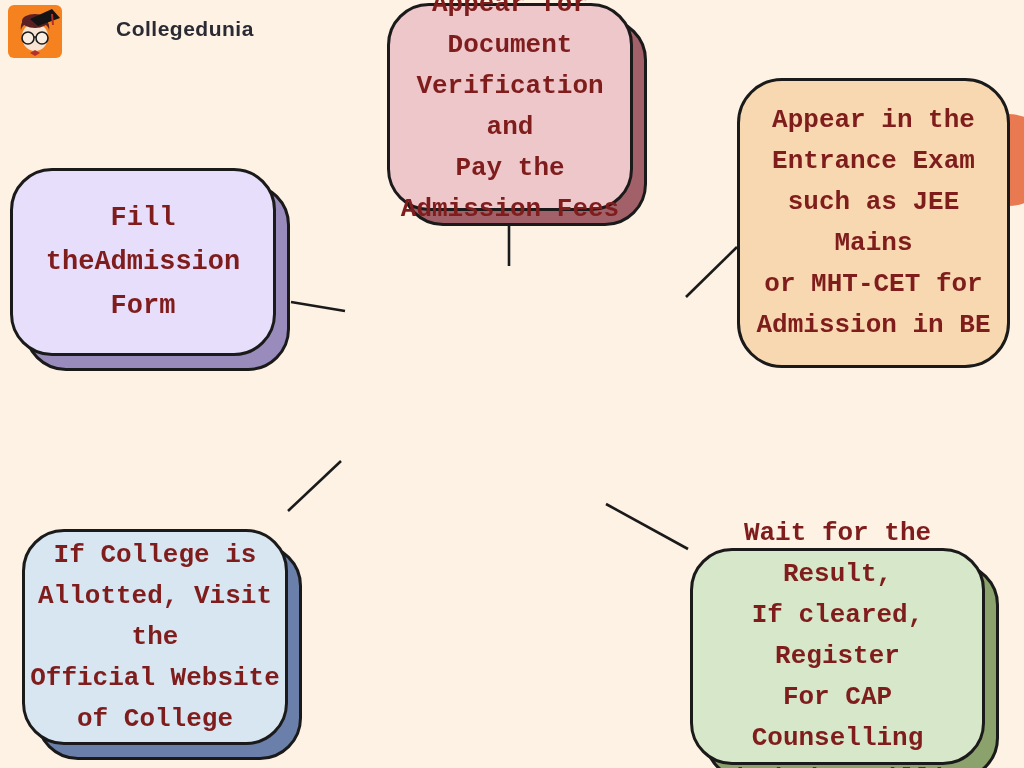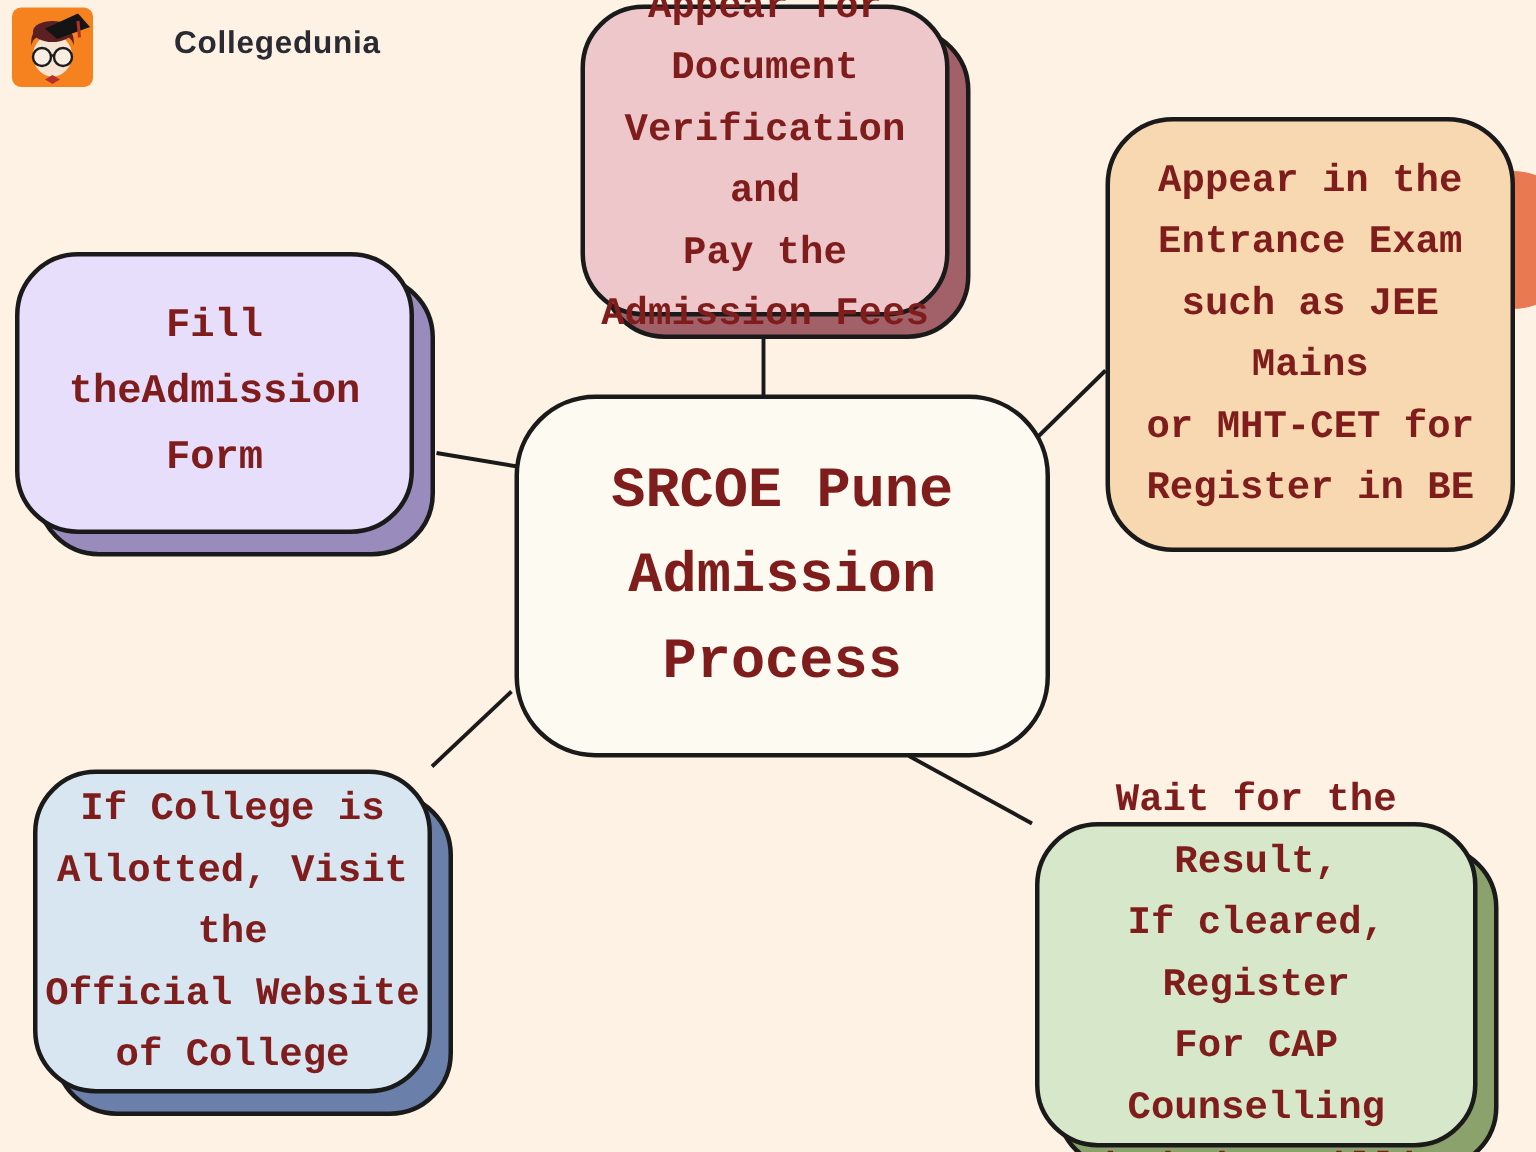--- a/index.html
+++ b/index.html
@@ -34,21 +34,21 @@
     white-space:pre-line;
     font-weight:700;color:#7f1d1d;
     font-size:26px;line-height:41px;
     padding:11px 4px;
     font-family:Liberation Mono, monospace;
   }
   .node-pink   {left:387px;top:3px;  width:246px;height:208px;--r:42px;--bg:#eec7cb;--sh:#a26168;}
   .node-orange {left:737px;top:78px; width:273px;height:290px;--r:45px;--bg:#f8d8b1;}
   .node-purple {left:10px; top:168px;width:266px;height:188px;--r:42px;--bg:#e6defb;--sh:#9a8bbd;}
   .node-center {left:343px;top:263px;width:357px;height:242px;--r:54px;--bg:#fdfaf1;}
-  .node-blue   {left:22px; top:513px;width:266px;height:216px;--r:42px;--bg:#d8e6f2;--sh:#6a80aa;}
+  .node-blue   {left:22px; top:529px;width:266px;height:216px;--r:42px;--bg:#d8e6f2;--sh:#6a80aa;}
   .node-green  {left:690px;top:548px;width:295px;height:217px;--r:42px;--bg:#d7e7c9;--sh:#8ba26c;}
   .node-purple .node-text{font-size:27px;line-height:44px;}
   .node-center .node-text{font-size:38px;line-height:57px;}
   .brand{
     position:absolute;left:8px;top:5px;z-index:4;
     display:flex;align-items:center;gap:39px;
   }
   .logo-box{
     width:54px;height:53px;border-radius:6px;
     background:#f5821f;overflow:hidden;flex:0 0 auto;
@@ -84,39 +84,32 @@
 Admission Fees</span>
     </div>
   </div>
 
   <div class="node node-orange">
     <div class="node-face">
       <span class="node-text">Appear in the
 Entrance Exam
 such as JEE Mains
 or MHT-CET for
-Register in BE</span>
+Admission in BE</span>
     </div>
   </div>
 
   <div class="node node-purple">
     <div class="node-shadow"></div>
     <div class="node-face">
       <span class="node-text">Fill theAdmission
 Form</span>
     </div>
   </div>
 
-  <div class="node node-center">
-    <div class="node-face">
-      <span class="node-text">SRCOE Pune
-Admission
-Process</span>
-    </div>
-  </div>
 
   <div class="node node-blue">
     <div class="node-shadow"></div>
     <div class="node-face">
       <span class="node-text">If College is
 Allotted, Visit the
 Official Website
 of College</span>
     </div>
   </div>

